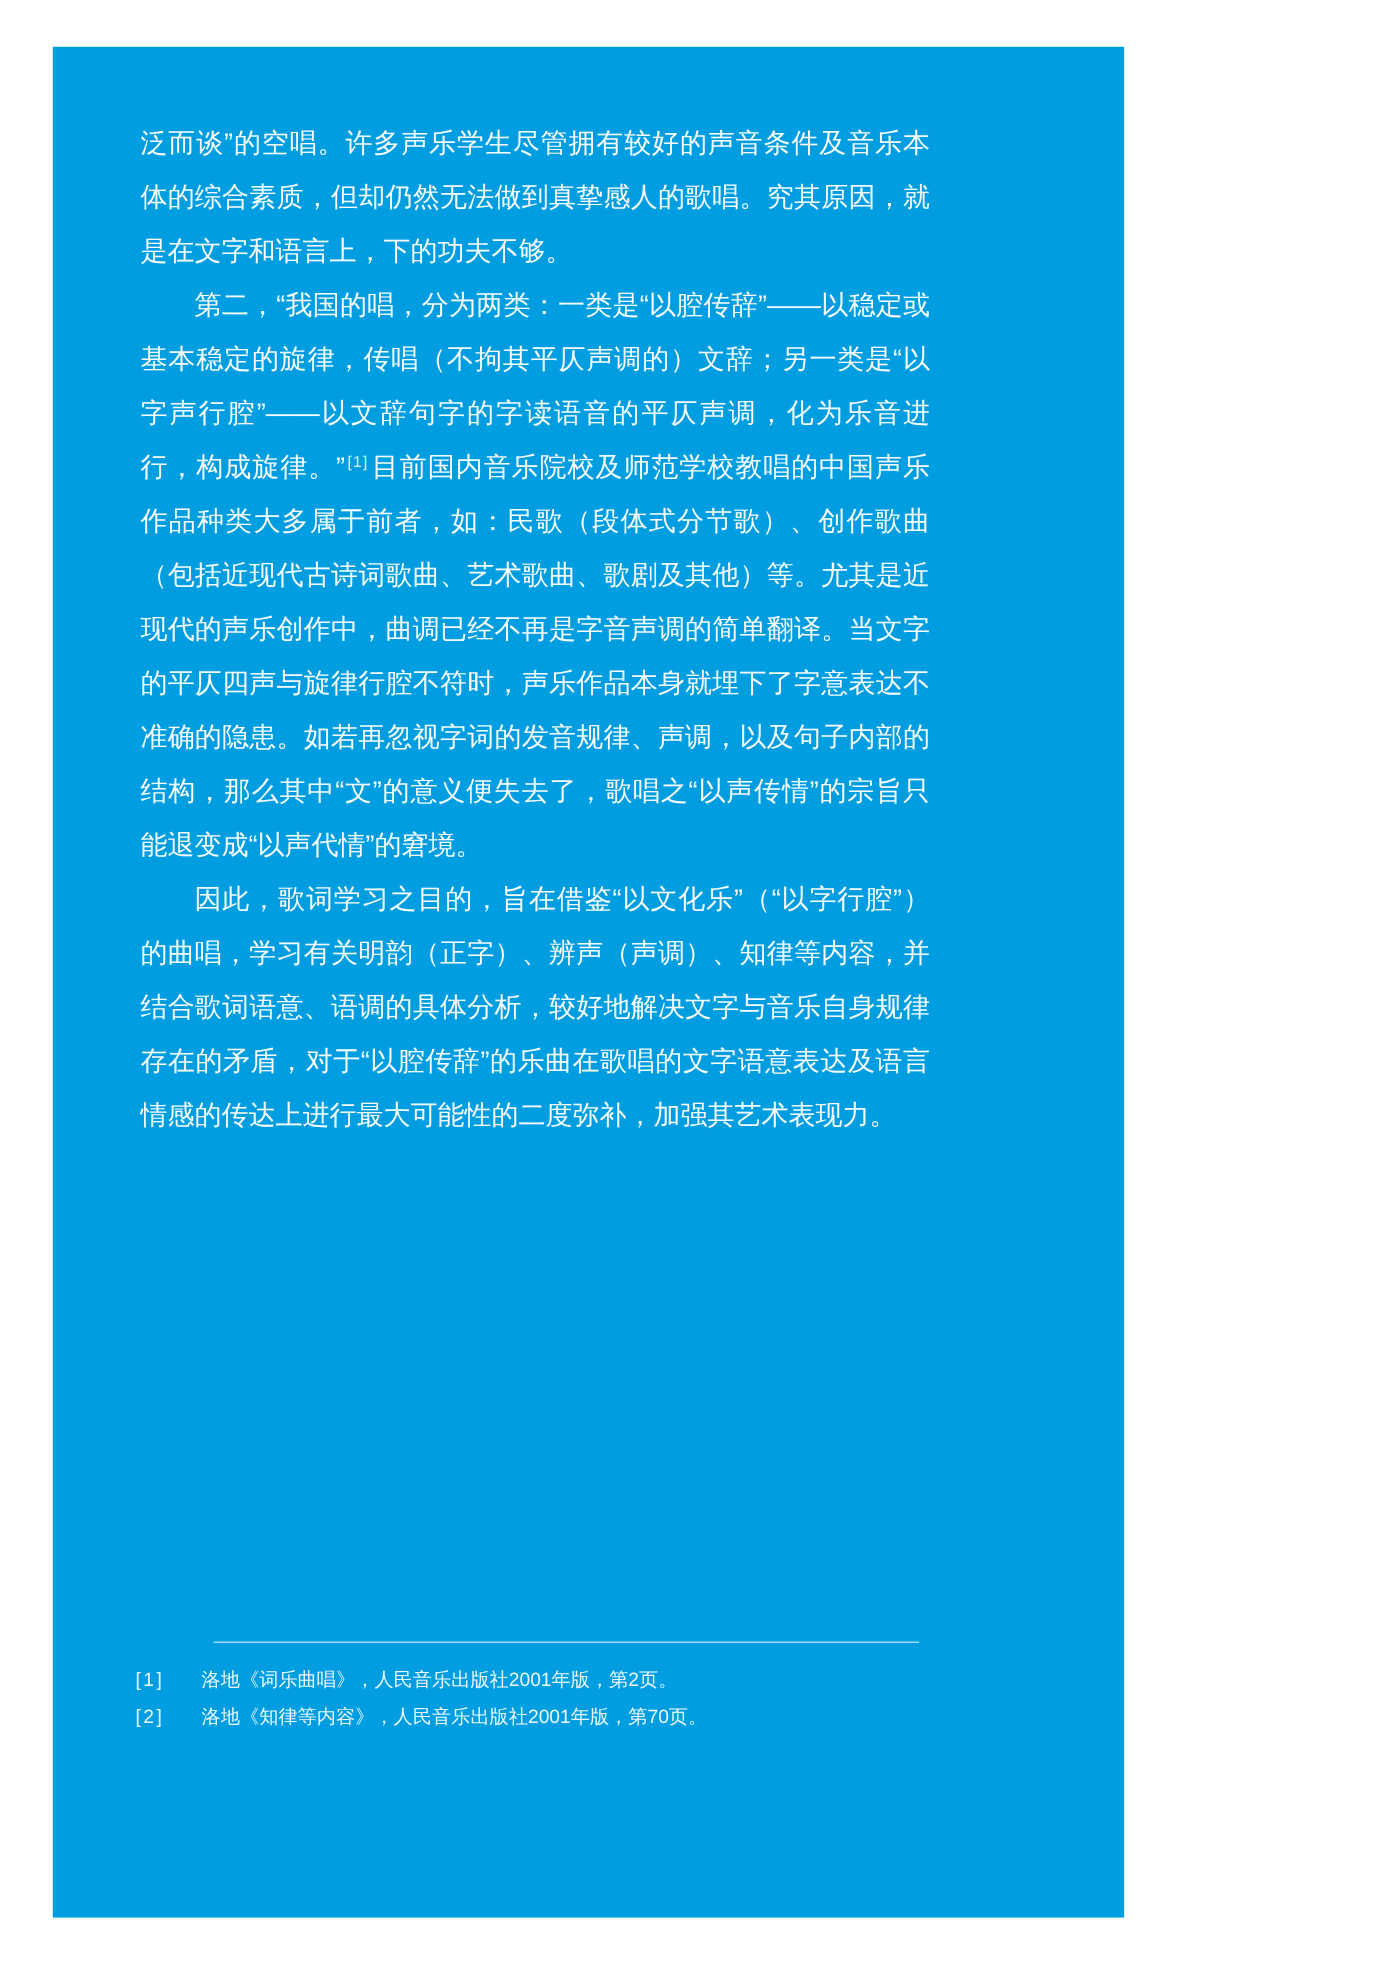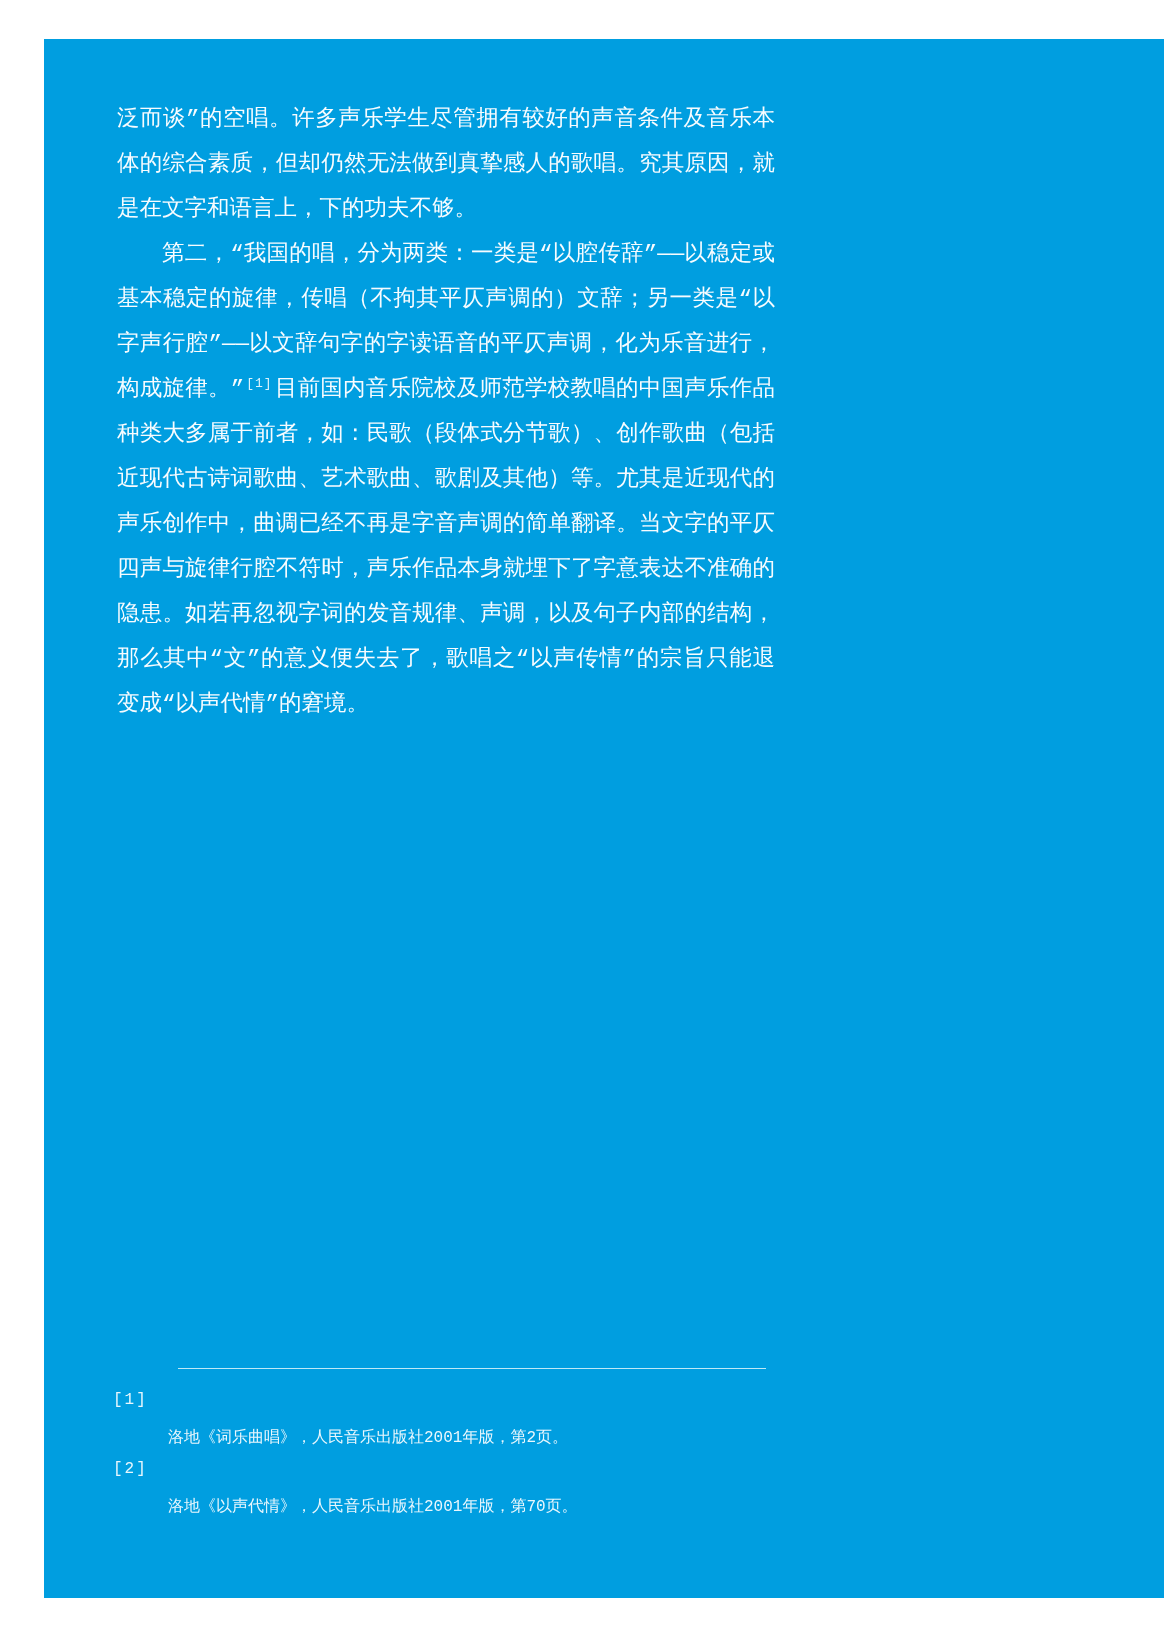--- a/index.html
+++ b/index.html
@@ -2,25 +2,25 @@
 <html lang="zh" style="--page-bg: #ffffff; --panel-blue: #009EE0; --text-color: #F7FCFF; --sup-color: #DCF3FC; --footnote-color: #E9F7FD; --rule-color: #BFE9F6;"><head>
 <meta charset="utf-8">
 <style>
   html, body {
     margin: 0;
     padding: 0;
     background: #ffffff;
   }
   .page {
     position: relative;
-    width: 1164px;
+    width: 937px;
     height: 1637px;
     background: var(--page-bg, #ffffff);
     overflow: hidden;
-    font-family: Liberation Mono, monospace;
+    font-family: Liberation Sans, sans-serif;
   }
   .panel {
     position: absolute;
     left: 44px;
     top: 39px;
     right: 0;
     bottom: 39px;
     background: var(--panel-blue, #009EE0);
   }
   .body-text {
@@ -67,39 +67,39 @@
   .fn-item {
     display: flex;
     line-height: 31px;
   }
   .fn-marker {
     flex: 0 0 55px;
     letter-spacing: 2px;
   }
   .fn-text {
     flex: 1 1 auto;
-    margin-top: 38px;
   }
 </style>
 </head>
 <body>
 
 <div class="page">
   <div class="panel">
     <div class="body-text" id="body-text">
         <p class="">泛而谈”的空唱。许多声乐学生尽管拥有较好的声音条件及音乐本体的综合素质，但却仍然无法做到真挚感人的歌唱。究其原因，就是在文字和语言上，下的功夫不够。</p>
         <p class="indent">第二，“我国的唱，分为两类：一类是“以腔传辞”——以稳定或基本稳定的旋律，传唱（不拘其平仄声调的）文辞；另一类是“以字声行腔”——以文辞句字的字读语音的平仄声调，化为乐音进行，构成旋律。”<sup>[1]</sup>目前国内音乐院校及师范学校教唱的中国声乐作品种类大多属于前者，如：民歌（段体式分节歌）、创作歌曲（包括近现代古诗词歌曲、艺术歌曲、歌剧及其他）等。尤其是近现代的声乐创作中，曲调已经不再是字音声调的简单翻译。当文字的平仄四声与旋律行腔不符时，声乐作品本身就埋下了字意表达不准确的隐患。如若再忽视字词的发音规律、声调，以及句子内部的结构，那么其中“文”的意义便失去了，歌唱之“以声传情”的宗旨只能退变成“以声代情”的窘境。</p>
+        <p class="indent">因此，歌词学习之目的，旨在借鉴“以文化乐”（“以字行腔”）的曲唱，学习有关明韵（正字）、辨声（声调）、知律等内容，并结合歌词语意、语调的具体分析，较好地解决文字与音乐自身规律存在的矛盾，对于“以腔传辞”的乐曲在歌唱的文字语意表达及语言情感的传达上进行最大可能性的二度弥补，加强其艺术表现力。</p>
       </div>
     <div class="footnotes">
       <div class="fn-rule"></div>
       <div id="fn-list">
           <div class="fn-item">
             <span class="fn-marker">[1]</span>
             <span class="fn-text">洛地《词乐曲唱》，人民音乐出版社2001年版，第2页。</span>
           </div>
           <div class="fn-item">
             <span class="fn-marker">[2]</span>
-            <span class="fn-text">洛地《以声代情》，人民音乐出版社2001年版，第70页。</span>
+            <span class="fn-text">洛地《知律等内容》，人民音乐出版社2001年版，第70页。</span>
           </div>
         </div>
     </div>
   </div>
 </div>
 
 </body></html>

